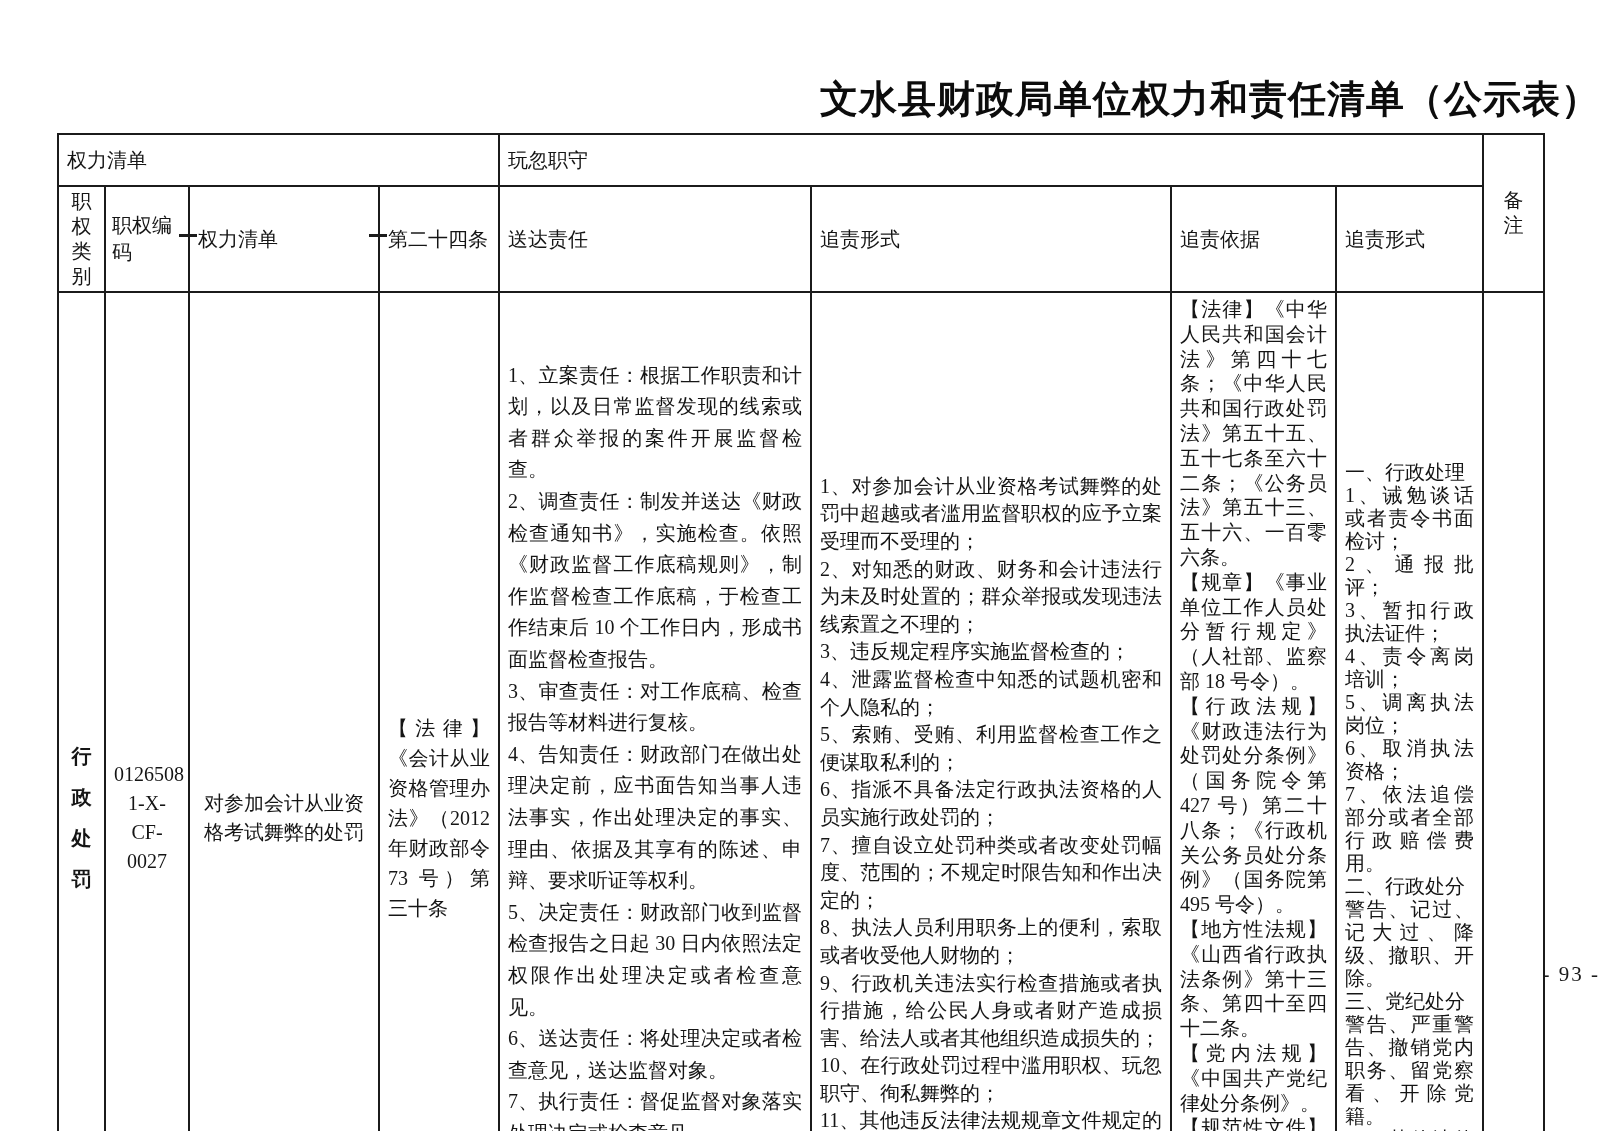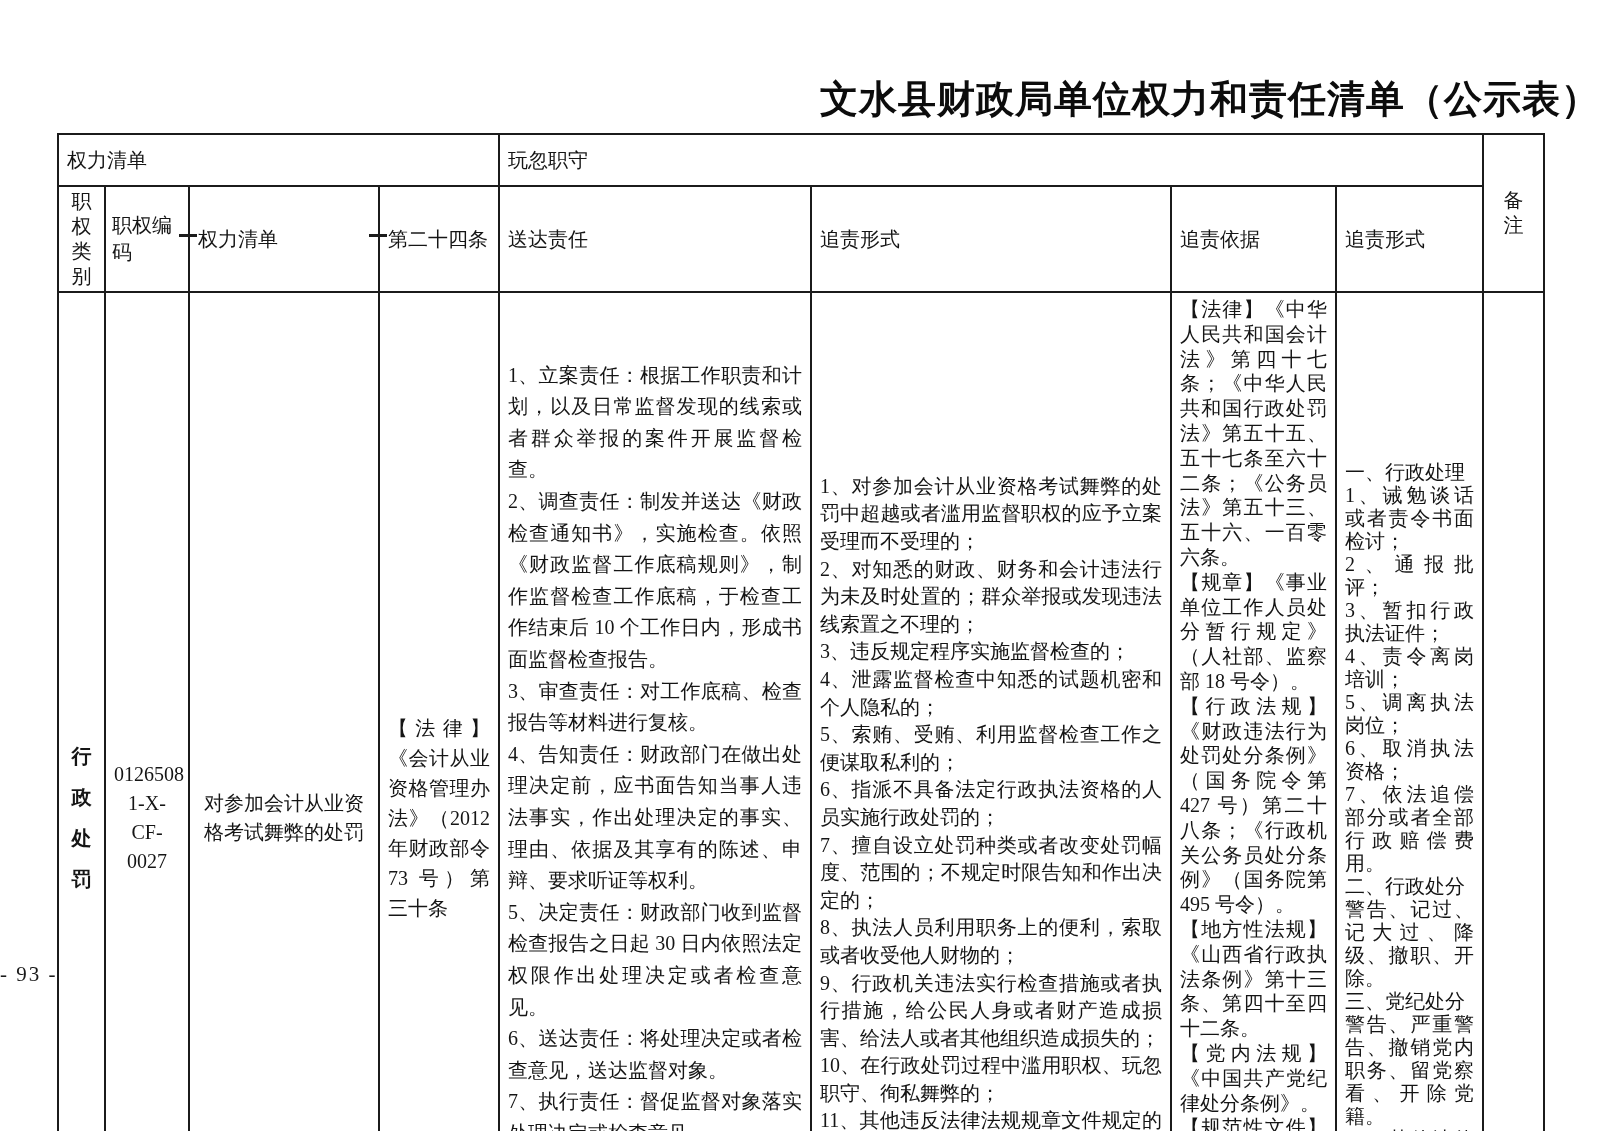--- a/index.html
+++ b/index.html
@@ -36,21 +36,21 @@
   .cell-duty{font-size:17px;line-height:1.58;padding:8px 10px;}
   .cell-situ{font-size:19.5px;line-height:1.38;padding:6px 10px;}
   .cell-abasis{font-size:15px;line-height:1.24;padding:6px 7px;}
   .cell-forms{font-size:18px;line-height:1.15;padding:6px 8px;}
   .dash{
     position:absolute;width:18px;height:3px;background:#1b1b1b;
   }
   .dash1{left:179px;top:234px;}
   .dash2{left:369px;top:234px;}
   .page-number{
-    position:absolute;top:962px;left:0;width:1600px;text-align:left;
+    position:absolute;top:962px;left:0;width:1600px;text-align:right;
     font-size:21px;letter-spacing:2px;color:#1a1a1a;
   }
 </style>
 </head>
 <body>
 
 <div class="page-title">文水县财政局单位权力和责任清单（公示表）</div>
 
 <table class="sheet">
   <colgroup>

